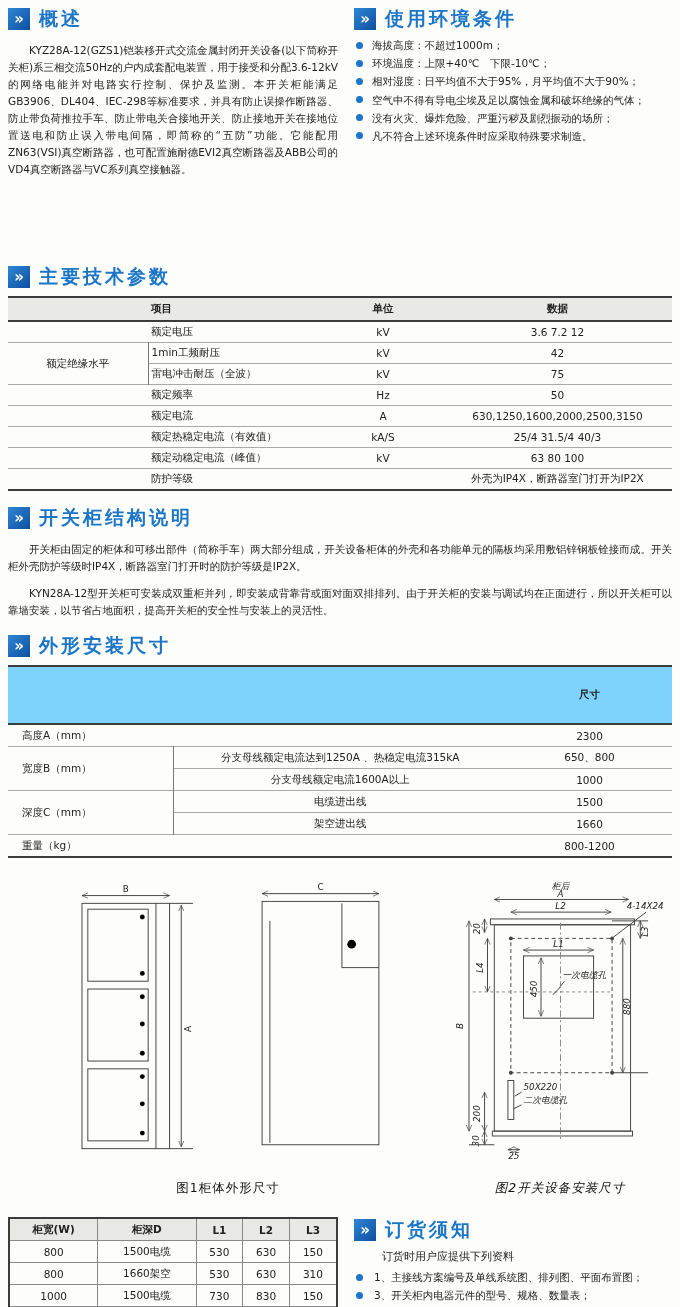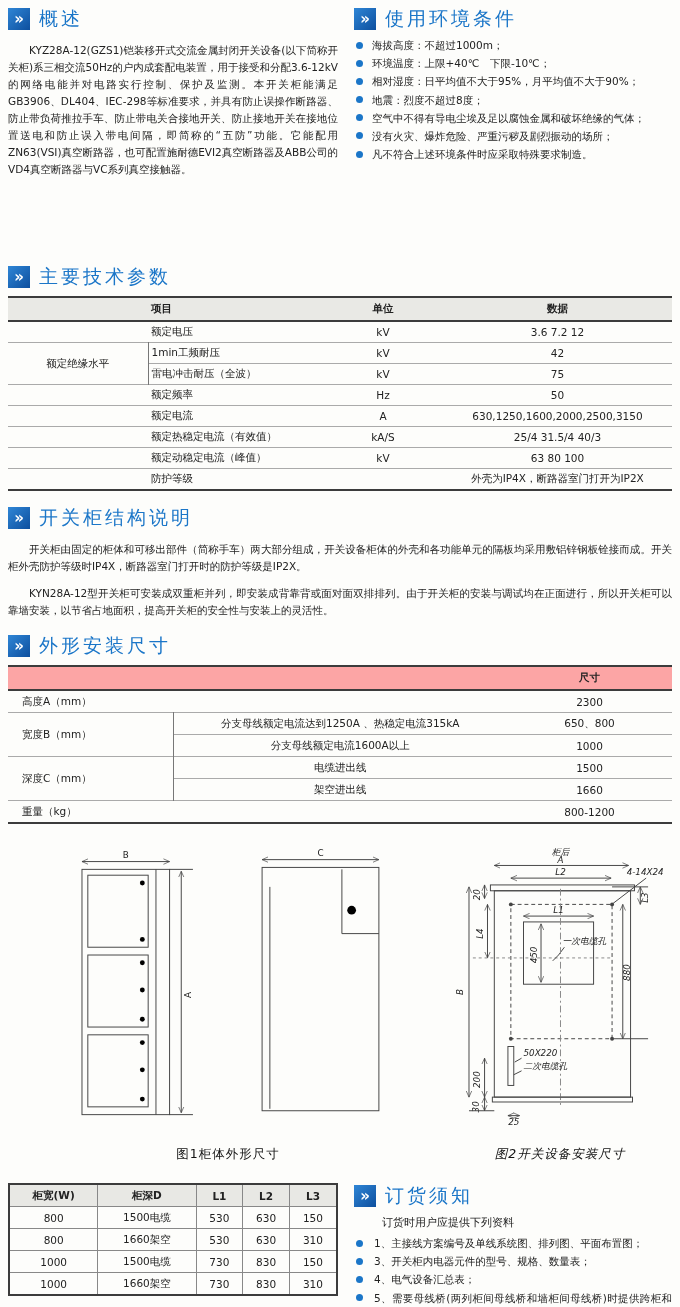--- a/index.html
+++ b/index.html
@@ -11,21 +11,21 @@
     padding:6px 8px;
   }
   
   .sec-title { display:flex; align-items:center; gap:9px; margin-bottom:6px; }
   .sec-icon {
     width:22px; height:22px; flex:0 0 22px;
     background:linear-gradient(135deg,#2f86d6 0%,#0d4f9e 100%);
     color:#fff; display:flex; align-items:center; justify-content:center;
     font-weight:bold; font-size:15px; line-height:1;
   }
-  .sec-text { color:#1b76c8; font-size:19px; font-weight:normal; letter-spacing:3px; }
+  .sec-text { color:#1b76c8; font-size:19px; font-weight:bold; letter-spacing:3px; }
 
   
   .cols { display:flex; gap:16px; }
   .col-l { width:330px; flex:0 0 330px; }
   .col-r { flex:1; }
 
   .body-p { font-size:10.5px; line-height:1.62; text-align:justify; text-indent:2em; margin-top:10px; }
 
   ul.blue-list { list-style:none; margin-top:6px; }
   .blue-list li { position:relative; padding-left:18px; font-size:10.5px; line-height:1.4; margin-bottom:3.5px; text-align:justify; }
@@ -39,21 +39,21 @@
   .tech-table { border-top:2px solid #3c3c3c; margin-top:4px; }
   .tech-table thead th { background:#e9e9e5; border-bottom:2px solid #3c3c3c; padding:4px 3px; font-weight:bold; }
   .tech-table th.h-item { text-align:left; }
   .tech-table td { padding:3px 3px; border-top:1px solid #aaa; text-align:center; }
   .tech-table tbody tr:first-child td { border-top:none; }
   .tech-table tbody tr:last-child td { border-bottom:2px solid #3c3c3c; }
   .tech-table td.c-item { text-align:left; }
   .tech-table td.grp-cell { border-right:1px solid #777; text-align:center; vertical-align:middle; }
 
   .dims-table { border-top:2px solid #3c3c3c; margin-top:4px; }
-  .dims-table thead th { background:#fca5a5; border-bottom:2px solid #3c3c3c; padding:4px 3px; font-weight:bold; }
+  .dims-table thead th { background:#7dd3fc; border-bottom:2px solid #3c3c3c; padding:21px 3px; font-weight:bold; }
   .dims-table td { padding:3.5px 3px; border-top:1px solid #aaa; text-align:center; }
   .dims-table tbody tr:first-child td { border-top:none; }
   .dims-table tbody tr:last-child td { border-bottom:2px solid #3c3c3c; }
   .dims-table td.lbl { text-align:left; padding-left:14px; }
   .dims-table td.grp-cell { border-right:1px solid #777; vertical-align:middle; }
 
   .size-table { width:330px; border:2px solid #3c3c3c; font-size:10.5px; }
   .size-table th { background:#e8e8e4; font-weight:bold; }
   .size-table th, .size-table td { border:1px solid #888; padding:3.5px 2px; text-align:center; }
 
@@ -98,21 +98,20 @@
       <div class="sec-title">
         <span class="sec-icon">
             <span>»</span>
           </span>
         <span class="sec-text">使用环境条件</span>
       </div>
       <ul class="blue-list">
         <li>海拔高度：不超过1000m；</li>
         <li>环境温度：上限+40℃　下限-10℃；</li>
         <li>相对湿度：日平均值不大于95%，月平均值不大于90%；</li>
-        <li>地震：烈度不超过8度；</li>
         <li>空气中不得有导电尘埃及足以腐蚀金属和破坏绝缘的气体；</li>
         <li>没有火灾、爆炸危险、严重污秽及剧烈振动的场所；</li>
         <li>凡不符合上述环境条件时应采取特殊要求制造。</li>
       </ul>
     </section>
   </div>
 
   <section>
     <div class="sec-title">
       <span class="sec-icon">

